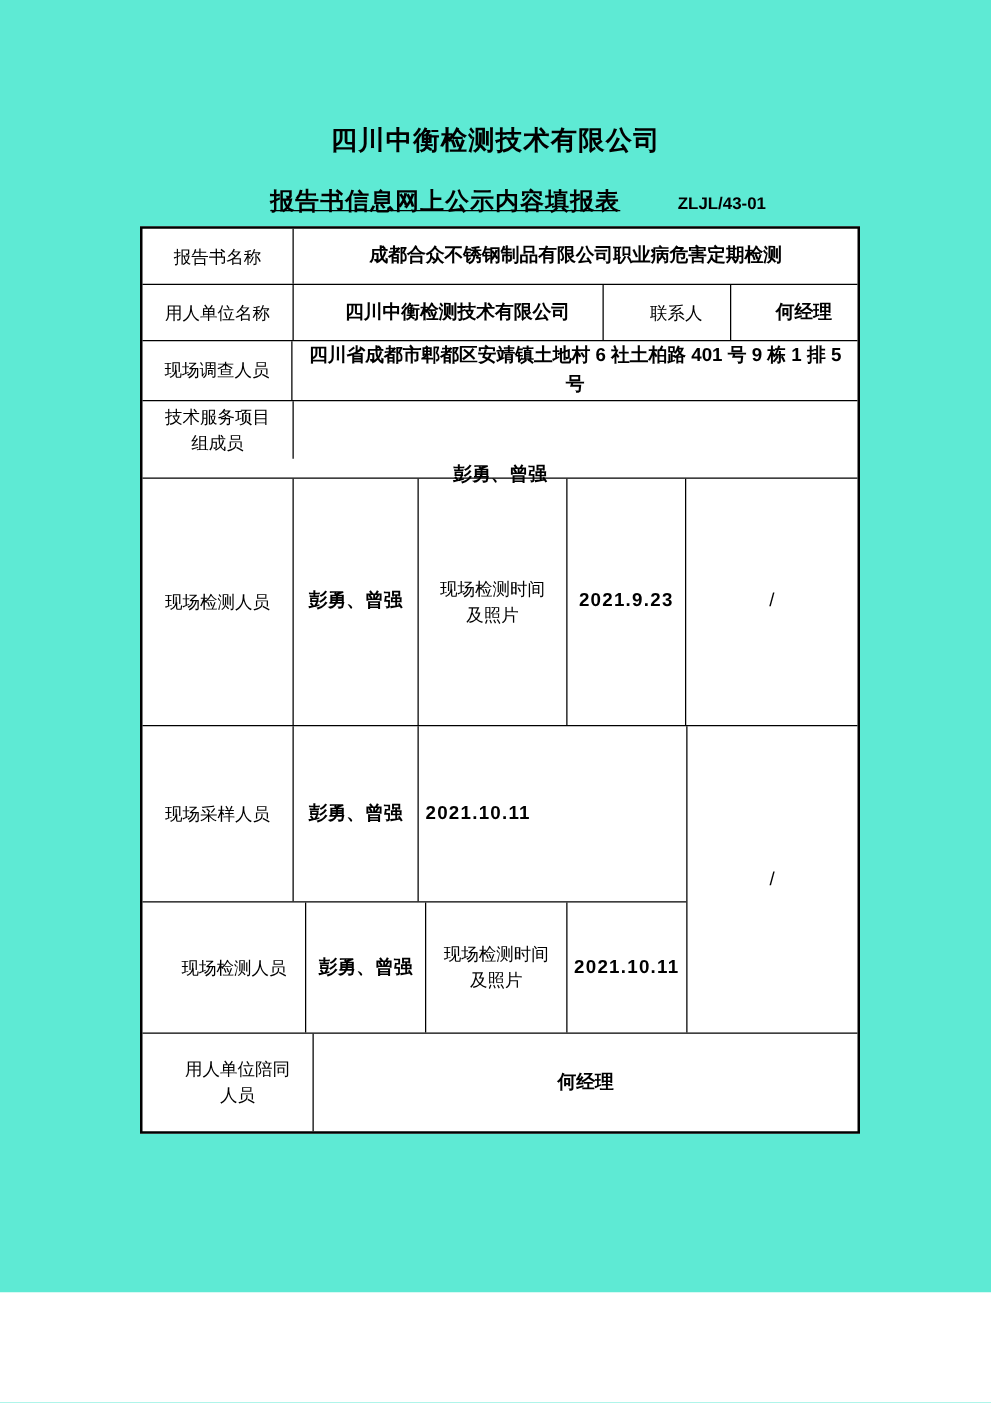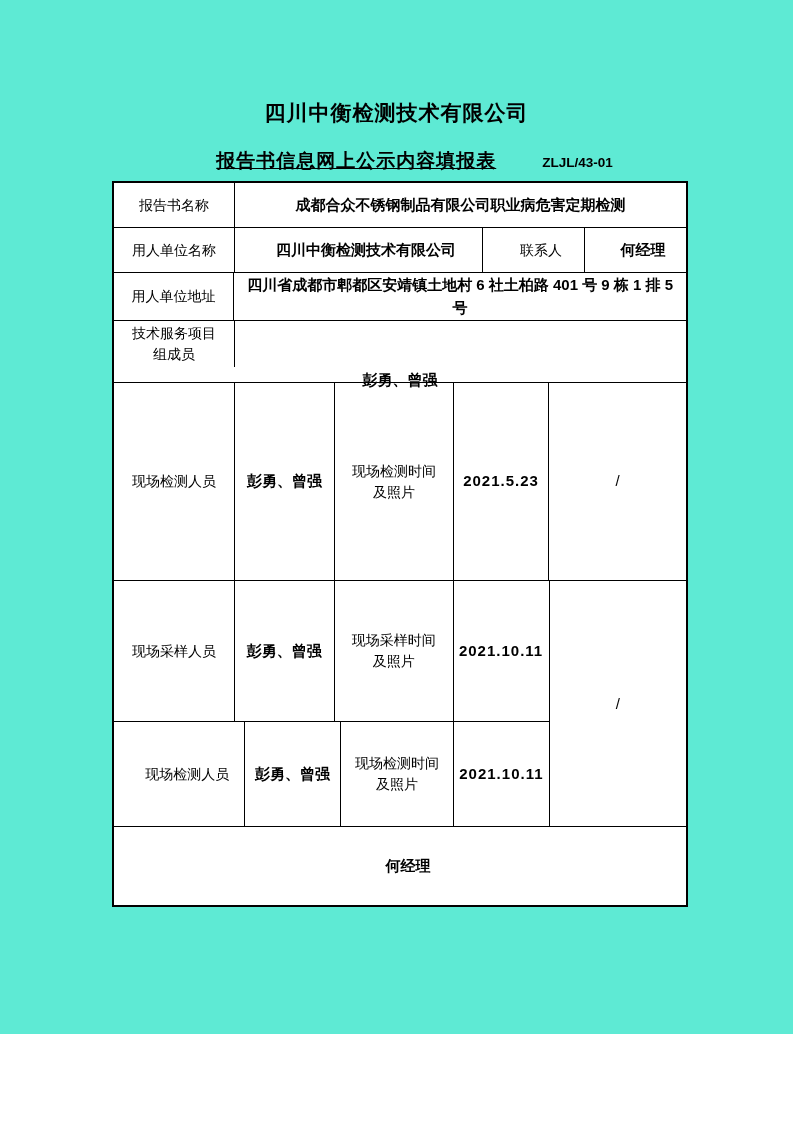--- a/index.html
+++ b/index.html
@@ -120,59 +120,56 @@
       <div class="cell w-c1">
         <span class="narrow">用人单位名称</span>
       </div>
       <div class="cell w-r2v bold">四川中衡检测技术有限公司</div>
       <div class="cell w-r2c">联系人</div>
       <div class="cell grow last bold">何经理</div>
     </div>
 
     <div class="row h-r3">
       <div class="cell w-c1">
-        <span class="narrow">用人单位地址</span>
+        <span class="narrow">现场调查人员</span>
       </div>
       <div class="cell grow last bold">四川省成都市郫都区安靖镇土地村 6 社土柏路 401 号 9 栋 1 排 5 号</div>
     </div>
 
     <div class="row h-r4">
       <div class="cell w-c1">
         <span class="narrow">技术服务项目组成员</span>
       </div>
       <div class="cell grow last bold">彭勇、曾强</div>
     </div>
 
     <div class="row h-r5">
       <div class="cell w-c1">
         <span class="narrow">现场检测人员</span>
       </div>
       <div class="cell w-c2 bold">彭勇、曾强</div>
       <div class="cell w-c3">
         <span class="narrow">现场检测时间及照片</span>
       </div>
       <div class="cell w-c4">
-        <span class="date">2021.5.23</span>
+        <span class="date">2021.9.23</span>
       </div>
       <div class="cell grow last">
         <span class="slash">/</span>
       </div>
     </div>
 
     <div class="group-row">
       <div class="group-left">
 
         <div class="row h-r6">
           <div class="cell w-c1">
             <span class="narrow">现场采样人员</span>
           </div>
           <div class="cell w-c2 bold">彭勇、曾强</div>
-          <div class="cell w-c3">
-            <span class="narrow">现场采样时间及照片</span>
-          </div>
           <div class="cell w-c4 last">
             <span class="date">2021.10.11</span>
           </div>
         </div>
 
         <div class="row h-r7 no-bb">
           <div class="cell w-c1">
             <span class="narrow">现场检测人员</span>
           </div>
           <div class="cell w-c2 bold">彭勇、曾强</div>
@@ -184,17 +181,20 @@
           </div>
         </div>
 
       </div>
       <div class="merged-cell">
         <span class="slash">/</span>
       </div>
     </div>
 
     <div class="row h-r8 no-bb">
+      <div class="cell w-c1">
+        <span class="narrow">用人单位陪同人员</span>
+      </div>
       <div class="cell grow last bold">何经理</div>
     </div>
 
   </div>
 </div>
 
 </body></html>

